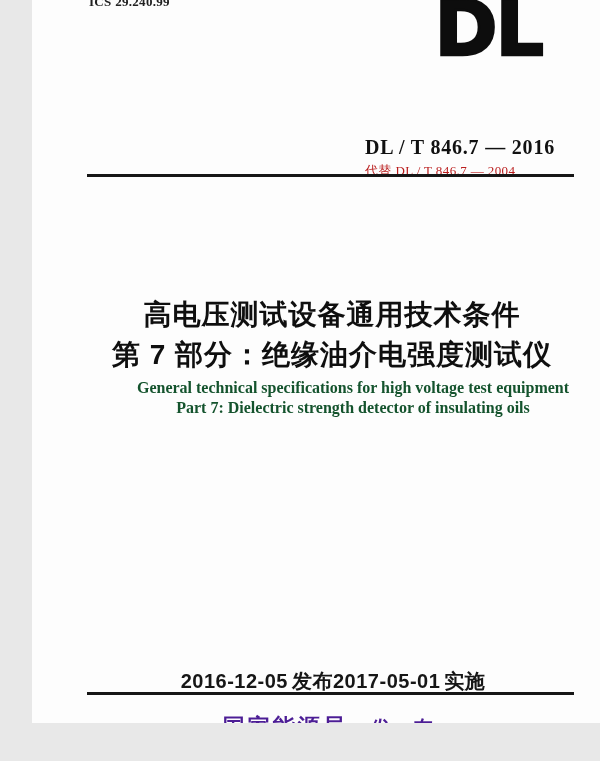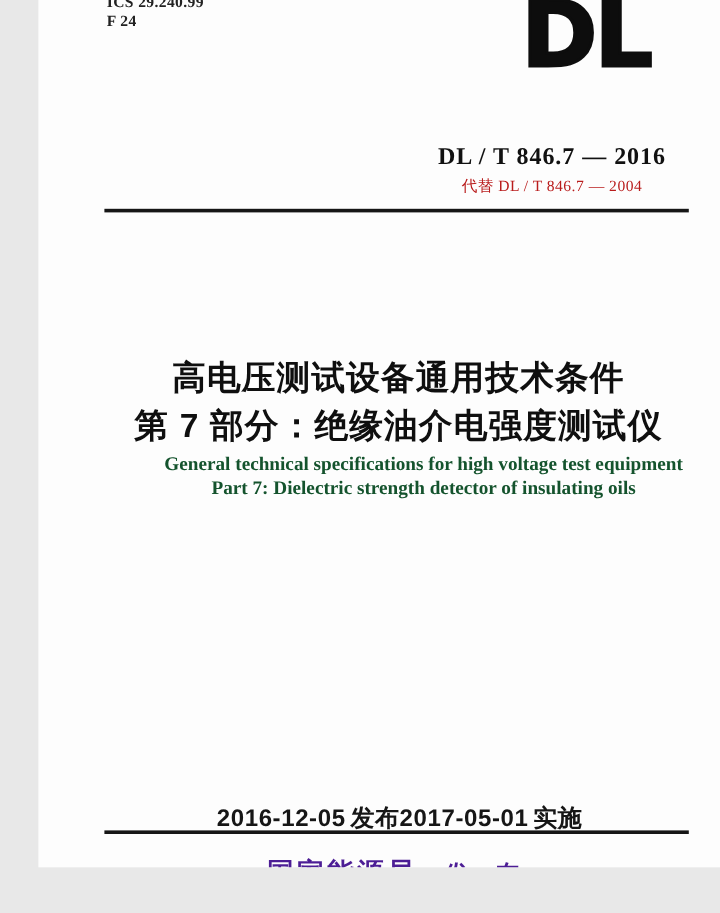--- a/index.html
+++ b/index.html
@@ -52,23 +52,23 @@
     font-size: 35px;
     font-weight: bold;
     letter-spacing: 5.2px;
     white-space: nowrap;
     color: #111;
   }
 
   
   .std-num {
     position: absolute;
-    top: 120px;
+    top: 136px;
     right: 77px;
-    text-align: center;
+    text-align: left;
     font-family: "Liberation Serif", "DejaVu Serif", serif;
     color: #111;
   }
   .std-num .num {
     font-size: 20px;
     font-weight: bold;
     letter-spacing: 0.8px;
   }
   .std-num .replaces {
     margin-top: 3px;
@@ -169,21 +169,20 @@
     background: #b3b3b3;
   }
 </style>
 </head>
 <body>
 
 <div class="page">
 
   <div class="meta">
     <div class="ics">ICS 29.240.99</div>
-    <div class="cls">F 24</div>
   </div>
 
   <div class="logo">DL</div>
 
 
   <div class="std-num">
     <div class="num">DL / T  846.7 — 2016</div>
     <div class="replaces">代替 DL / T  846.7 — 2004</div>
   </div>
 

